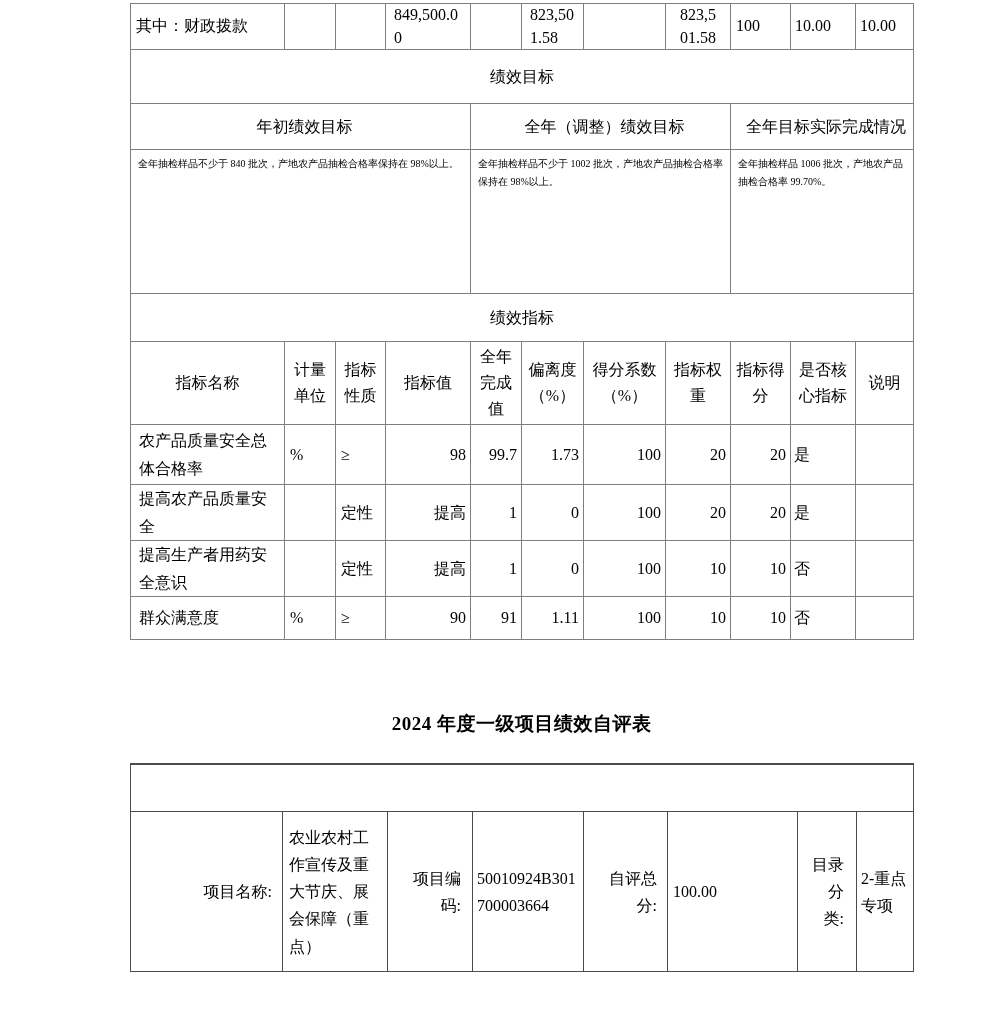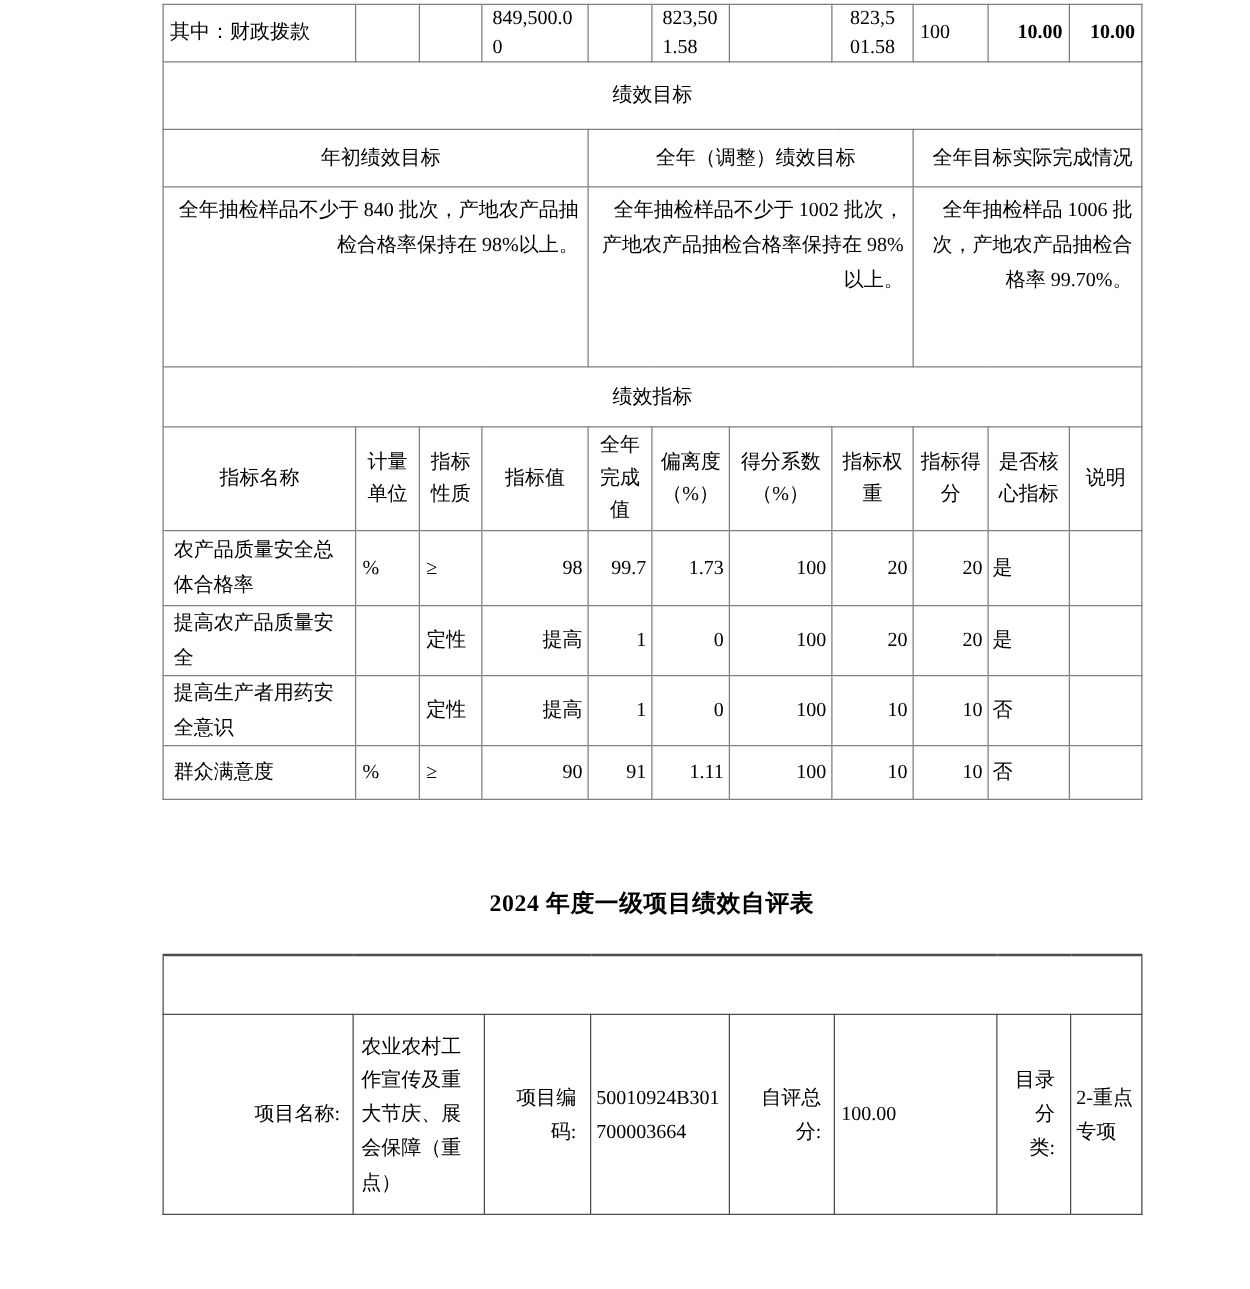--- a/index.html
+++ b/index.html
@@ -31,38 +31,38 @@
     vertical-align: middle;
     padding: 0 4px;
     overflow: hidden;
   }
   .t1 { border-top: 1px solid #1d4ed8; margin-top: 3px; }
   tr.fund td { word-break: break-all; }
   tr.fund td.lbl { text-align: left; padding-left: 5px; }
   tr.fund td.num  { text-align: left; padding: 0 8px; }
   tr.fund td.num7 { text-align: left; padding: 0 14px; }
   tr.fund td.numl { text-align: left; padding-left: 5px; }
-  tr.fund td.numr { text-align: right; padding-right: 5px; font-weight: bold; }
+  tr.fund td.numr { text-align: left; padding-right: 5px; }
   td.section {
     text-align: center;
     vertical-align: middle;
     font-size: 16px;
   }
   tr.goal-head td {
     text-align: center;
     vertical-align: middle;
     font-size: 16px;
     padding-left: 12px;
   }
   tr.goal-body td {
     vertical-align: top;
-    text-align: right;
+    text-align: left;
     padding: 5px 7px;
     line-height: 1.75;
-    font-size: 16px;
+    font-size: 10px;
   }
   tr.ind-head td {
     text-align: center;
     vertical-align: middle;
     padding: 2px 3px;
     line-height: 1.62;
   }
   tr.ind td { line-height: 1.72; }
   tr.ind td.name { text-align: left; padding: 0 8px; }
   tr.ind td.unit, tr.ind td.nat { text-align: left; padding-left: 5px; }

